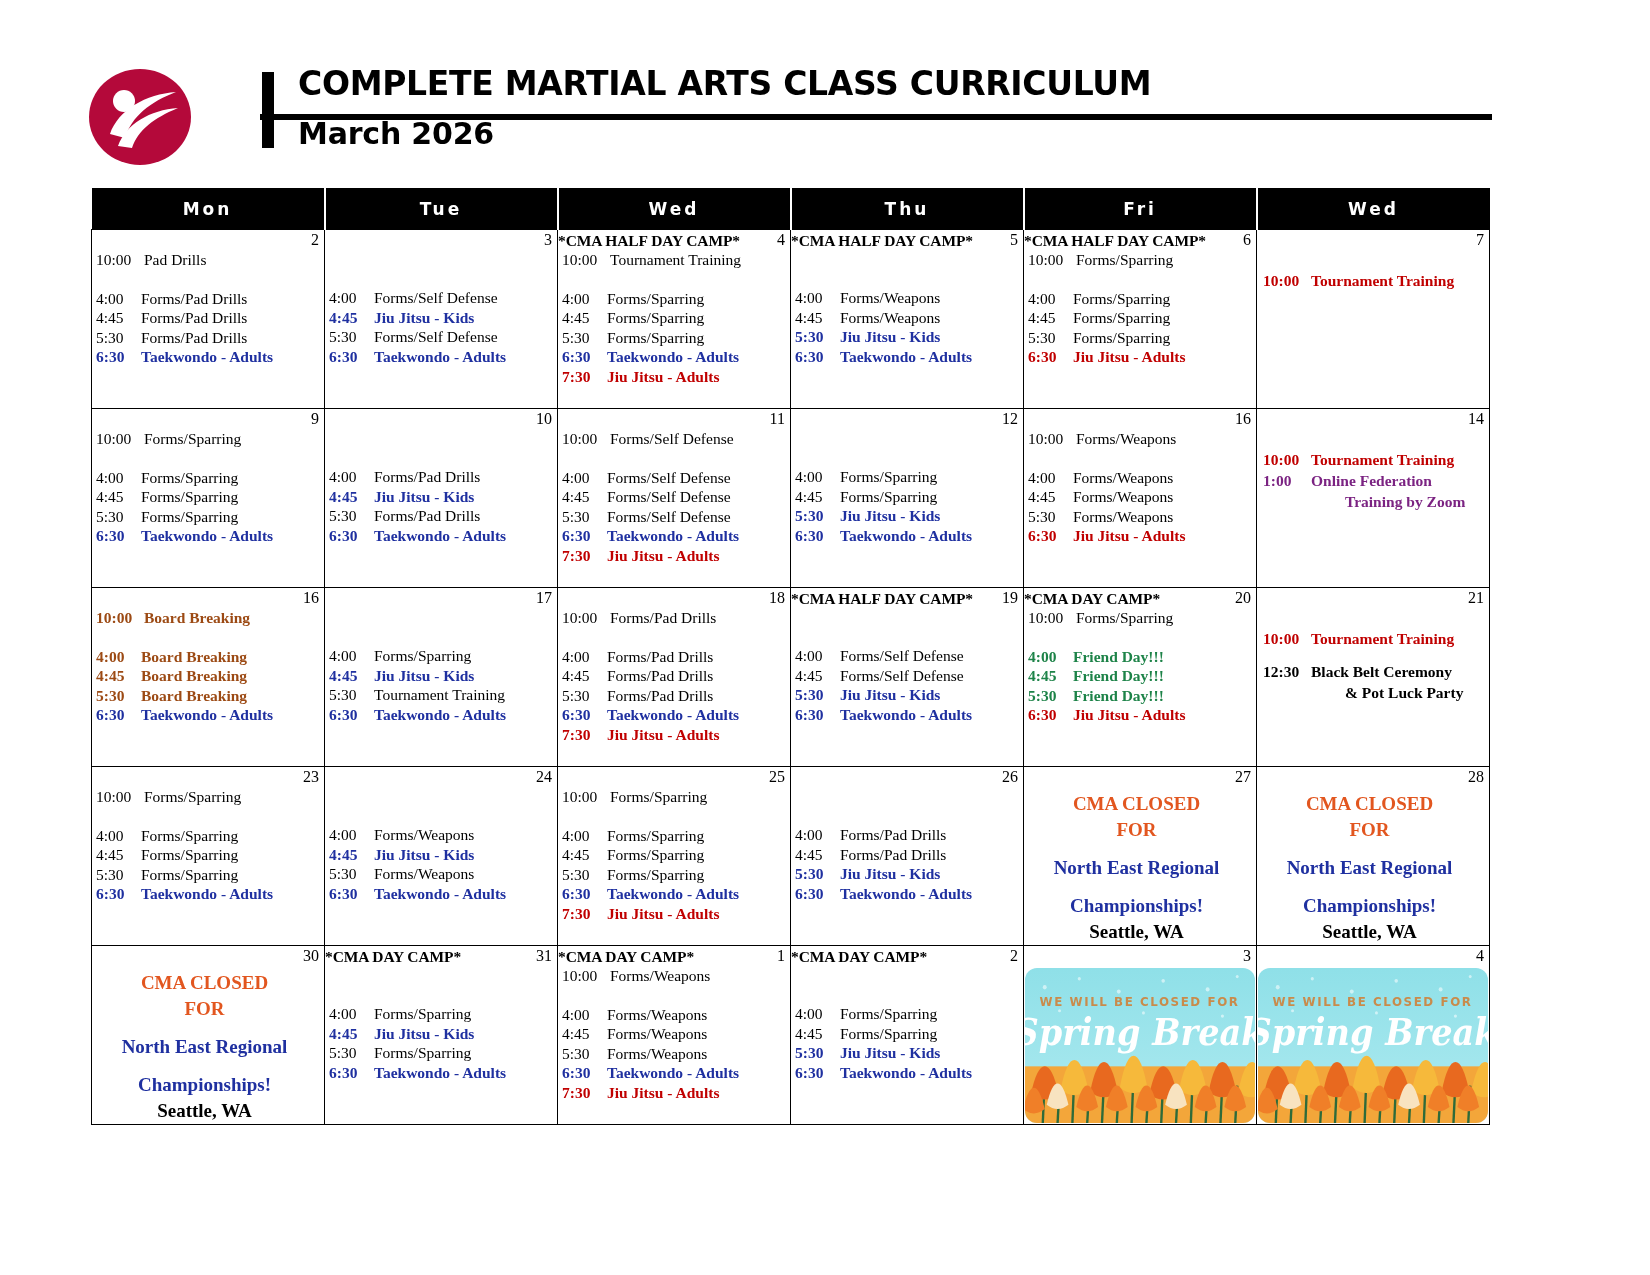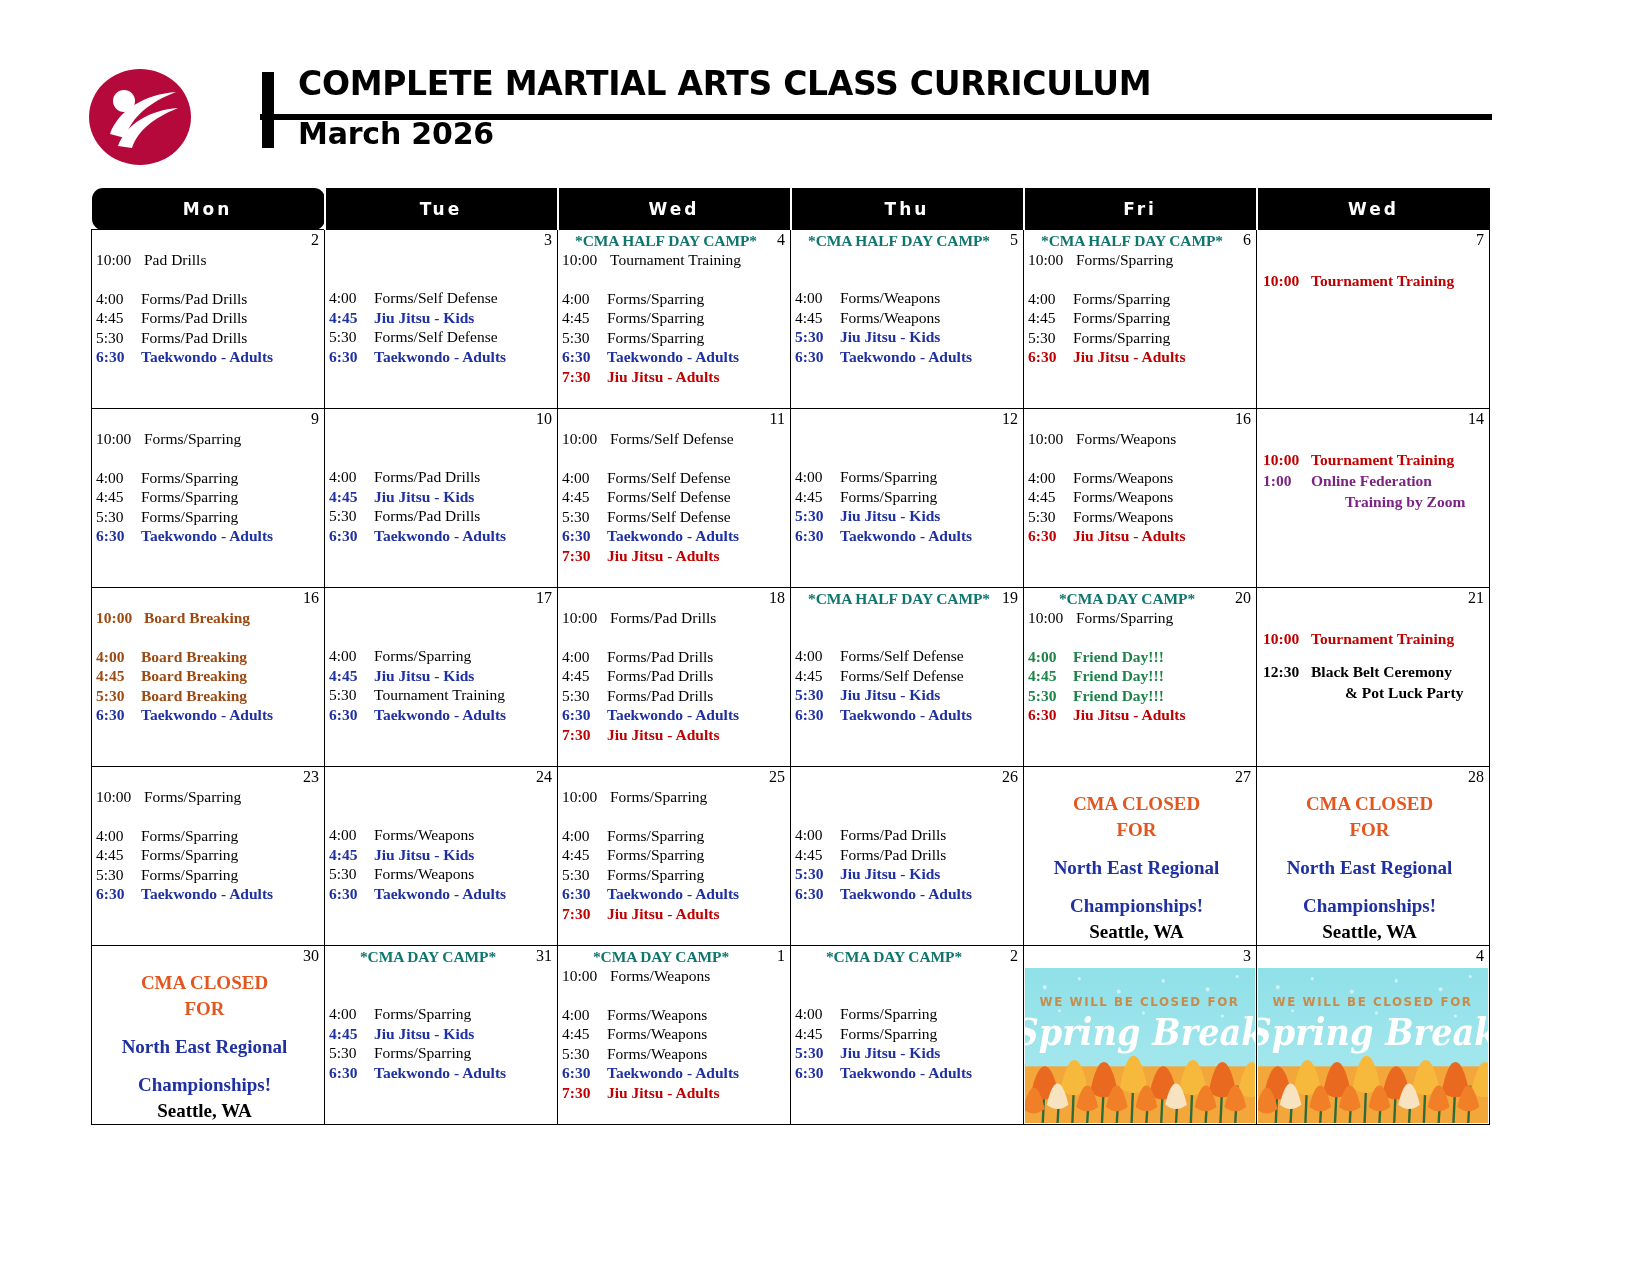--- a/index.html
+++ b/index.html
@@ -51,43 +51,43 @@
   }
   .cal th{
     background:#000;color:#fff;
     font-family:"DejaVu Sans", sans-serif;
     font-weight:bold;font-size:17px;letter-spacing:3px;
     height:41px;
     border-left:2px solid #15803d;border-right:2px solid #fff;
     text-align:center;vertical-align:middle;
     padding:0;
   }
-  .cal th:first-child{border-left:none;border-radius:11px;}
+  .cal th:first-child{border-left:none;}
   .cal th:last-child{border-right:none;}
   .cal td{
     width:233px;
     height:178px;
     border:1px solid #000;
     vertical-align:top;
     padding:0;
     position:relative;
     background:#fff;
   }
   .cell-inner{position:relative;width:100%;height:100%;overflow:hidden;}
 
   .daynum{
     position:absolute;right:5px;top:1px;
     font-size:16px;color:#000;font-family:"Liberation Serif", serif;
     line-height:1.1;
   }
   .banner{
     position:absolute;left:0;top:2px;width:100%;
-    text-align:center;
+    text-align:left;
     font-weight:bold;font-size:15.5px;
-    color:#0f766e;
+    color:#000000;
     font-family:"Liberation Serif", serif;
     letter-spacing:-0.1px;
     padding-right:16px;
     box-sizing:border-box;
     line-height:1.1;
   }
   .banner.wide{padding-right:26px;}
 
   
   .sched{
@@ -131,20 +131,21 @@
   }
   .sat-line{display:flex;}
   .sat-line .t{width:48px;flex:0 0 48px;}
   .sat-line .d{flex:1;}
   .sat-line .d.ind{padding-left:34px;}
 
   
   .springbreak{
     position:absolute;left:1px;top:22px;right:1px;bottom:1px;
     overflow:hidden;
+    border-radius:12px;
   }
   .springbreak svg{display:block;width:100%;height:100%;}
 </style>
 </head>
 <body>
 
 <div class="page">
 
   <div class="header">
     <div class="logo">

